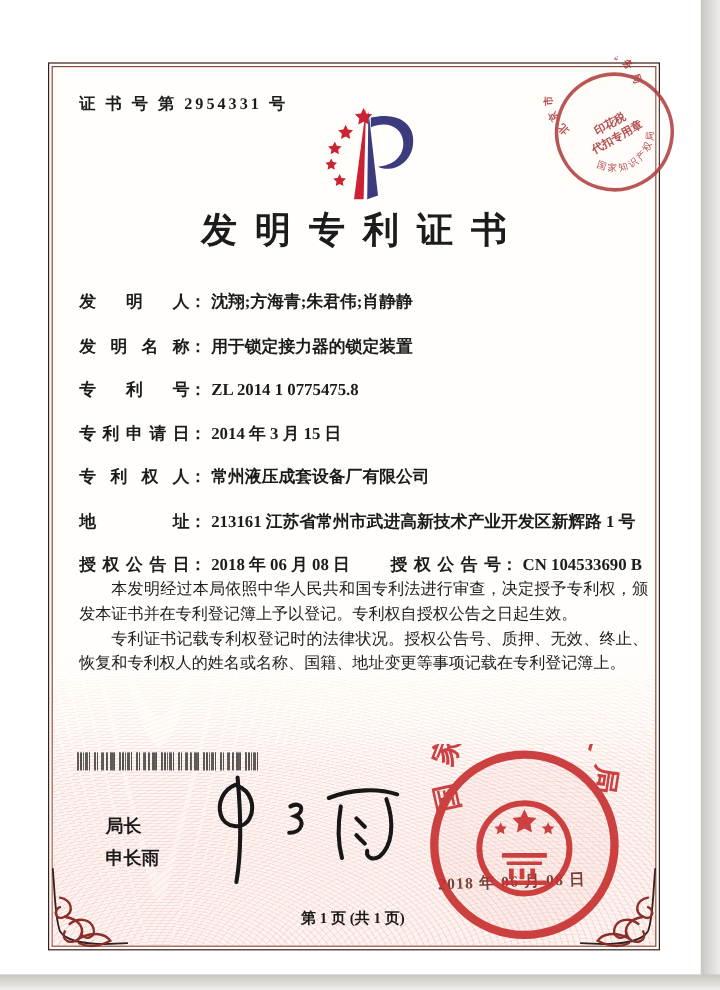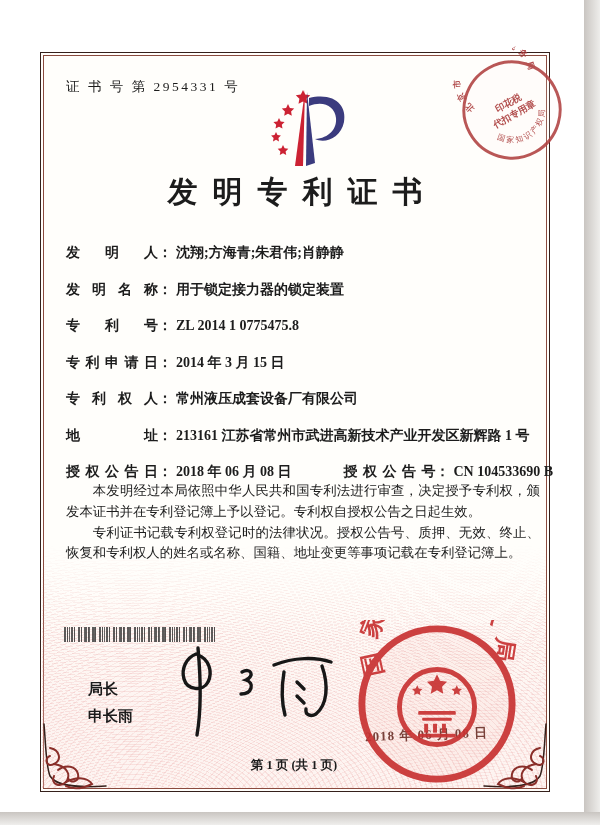--- a/index.html
+++ b/index.html
@@ -21,30 +21,30 @@
   }
   .guilloche{
     position:absolute;left:42px;top:545px;width:504px;height:243px;z-index:1;
     background:
       repeating-radial-gradient(ellipse 620px 300px at 18% 108%, rgba(224,128,128,.17) 0 1.4px, rgba(255,255,255,0) 1.4px 5.2px),
       repeating-radial-gradient(ellipse 700px 340px at 86% 118%, rgba(224,128,128,.12) 0 1.4px, rgba(255,255,255,0) 1.4px 6.4px),
       linear-gradient(to bottom, rgba(250,220,218,0) 0%, rgba(248,214,210,.25) 70%);
     -webkit-mask-image:linear-gradient(to bottom, transparent 0, #000 38%);
     mask-image:linear-gradient(to bottom, transparent 0, #000 38%);
   }
-  .cert-no{position:absolute;left:66px;top:78px;font-size:13.5px;letter-spacing:2.5px;font-weight:400;z-index:5;text-align:center;}
+  .cert-no{position:absolute;left:66px;top:78px;font-size:13.5px;letter-spacing:2.5px;font-weight:700;z-index:5;text-align:center;}
   .logo{position:absolute;left:243px;top:84px;width:110px;height:86px;z-index:5;}
   .tax-stamp{position:absolute;left:458px;top:56px;width:108px;height:108px;transform:rotate(-29deg);opacity:.88;z-index:5;}
   .title{position:absolute;left:40px;top:172px;width:510px;text-align:center;
     font-size:30px;font-weight:bold;letter-spacing:15px;text-indent:15px;z-index:5;}
   .fields{position:absolute;left:66px;top:242px;width:474px;font-size:14px;font-weight:600;z-index:5;}
   .frow{margin-bottom:14.5px;line-height:22px;white-space:nowrap;}
   .flabel{display:inline-block;width:92px;text-align:justify;text-align-last:justify;vertical-align:top;}
   .fcolon{margin-right:4px;}
-  .grant-pair2{margin-left:52px;}
+  .grant-pair2{margin-left:34px;}
   .paras{position:absolute;left:66px;top:481px;width:474px;font-size:13.4px;line-height:20.8px;
     text-align:justify;z-index:5;}
   .paras p{margin:0;text-indent:2em;}
   .barcode{position:absolute;left:64px;top:627px;width:152px;height:15px;opacity:.82;z-index:5;
     background:
       repeating-linear-gradient(90deg,#3a3a3a 0 2px,transparent 2px 3px,#2f2f2f 3px 4px,transparent 4px 7px),
       repeating-linear-gradient(90deg,#444 0 1px,transparent 1px 5px);}
   .director{position:absolute;left:88px;top:676px;font-size:15px;font-weight:600;line-height:27px;z-index:5;}
   .signature{position:absolute;left:158px;top:642px;width:190px;height:100px;z-index:5;}
   .seal{position:absolute;left:353px;top:620px;width:168px;height:168px;z-index:6;opacity:.92;}

